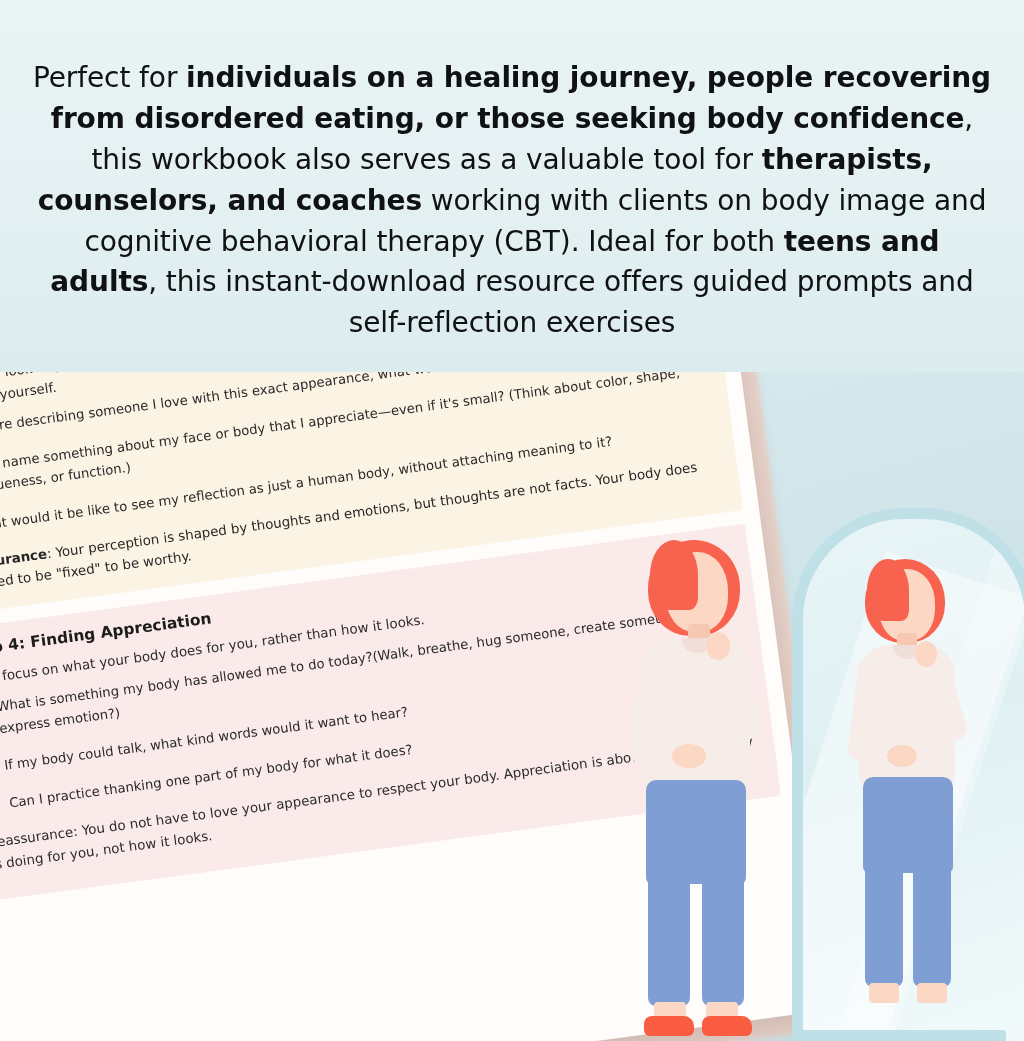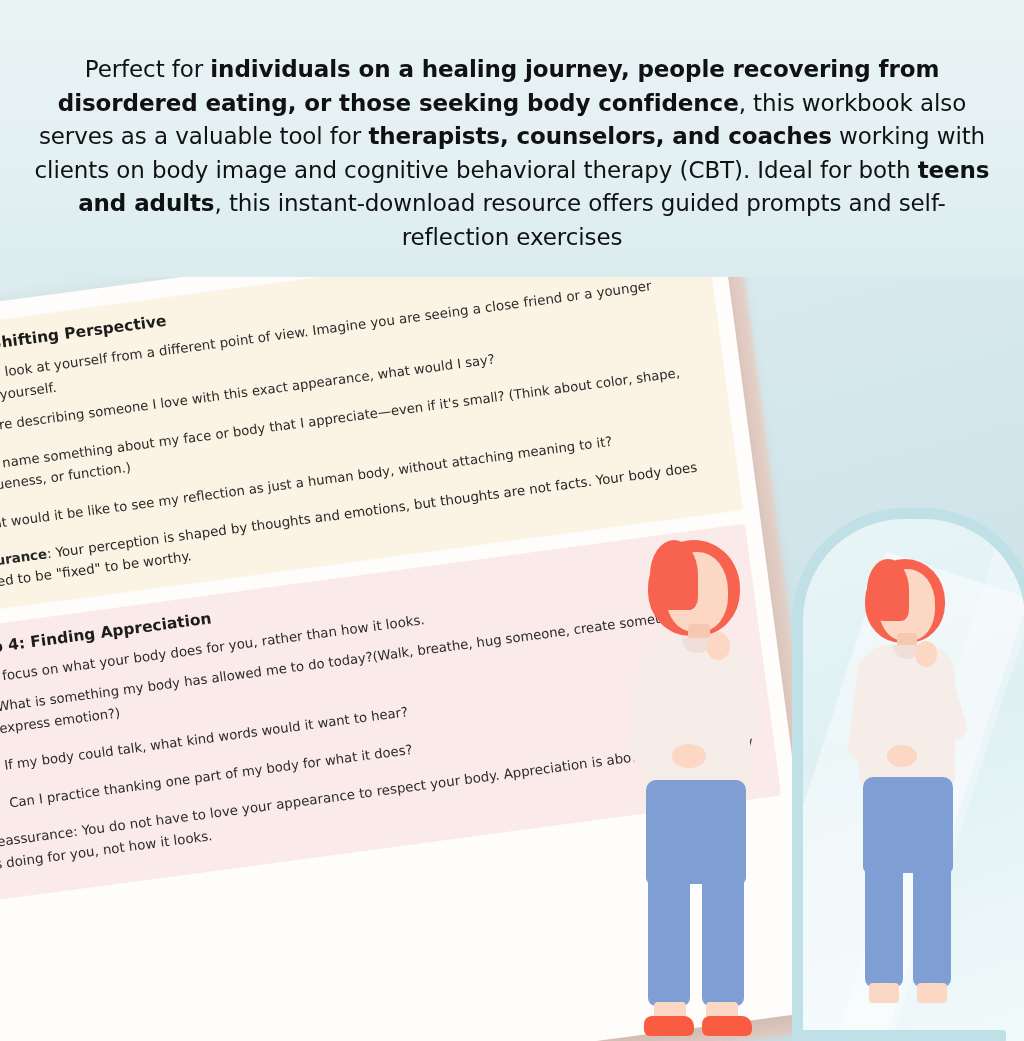--- a/index.html
+++ b/index.html
@@ -28,21 +28,21 @@
     top: 0;
     left: 0;
     width: 1024px;
     padding: 30px 30px 0 30px;
     box-sizing: border-box;
     background: linear-gradient(180deg, #e9f3f4 0%, #e3f0f2 60%, #dbecef 100%);
     z-index: 6;
   }
   .headline {
     text-align: center;
-    font-size: 23px;
+    font-size: 28px;
     line-height: 1.46;
     color: #101113;
     font-family: "DejaVu Sans", sans-serif;
     letter-spacing: -0.1px;
     font-weight: 400;
   }
   .headline b { font-weight: 700; }
 
   
   .paper-shadow {

